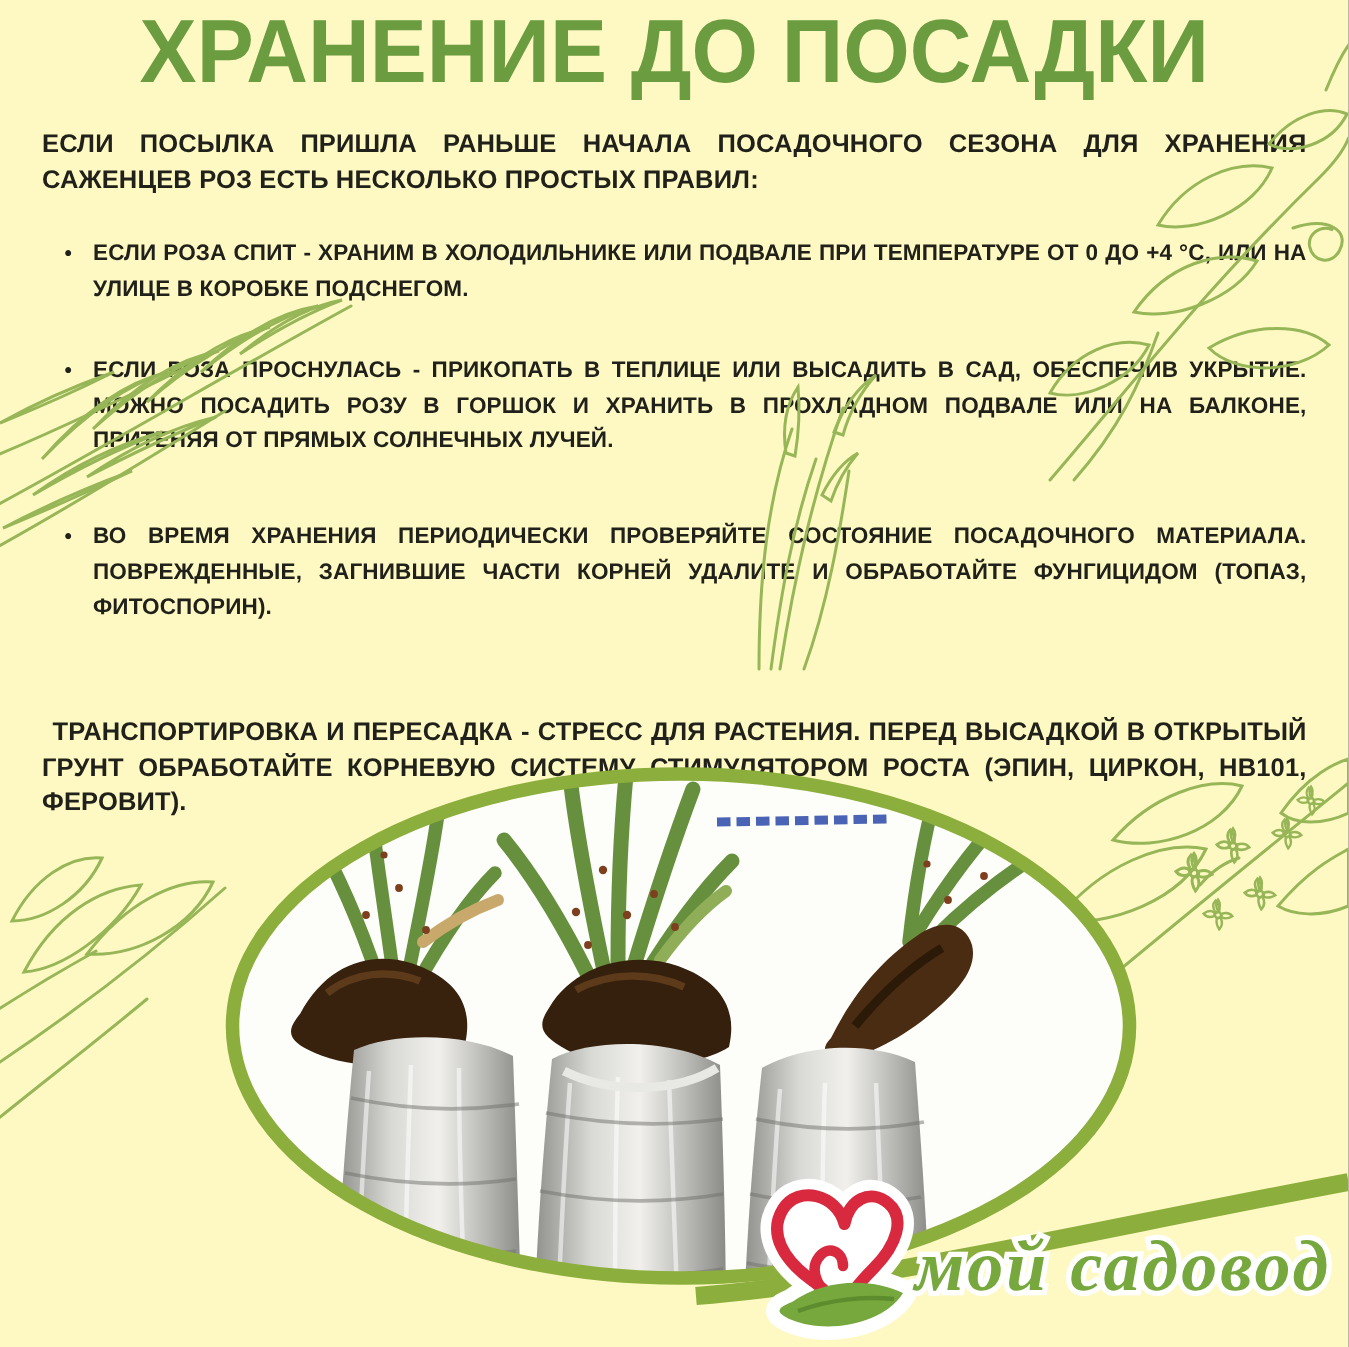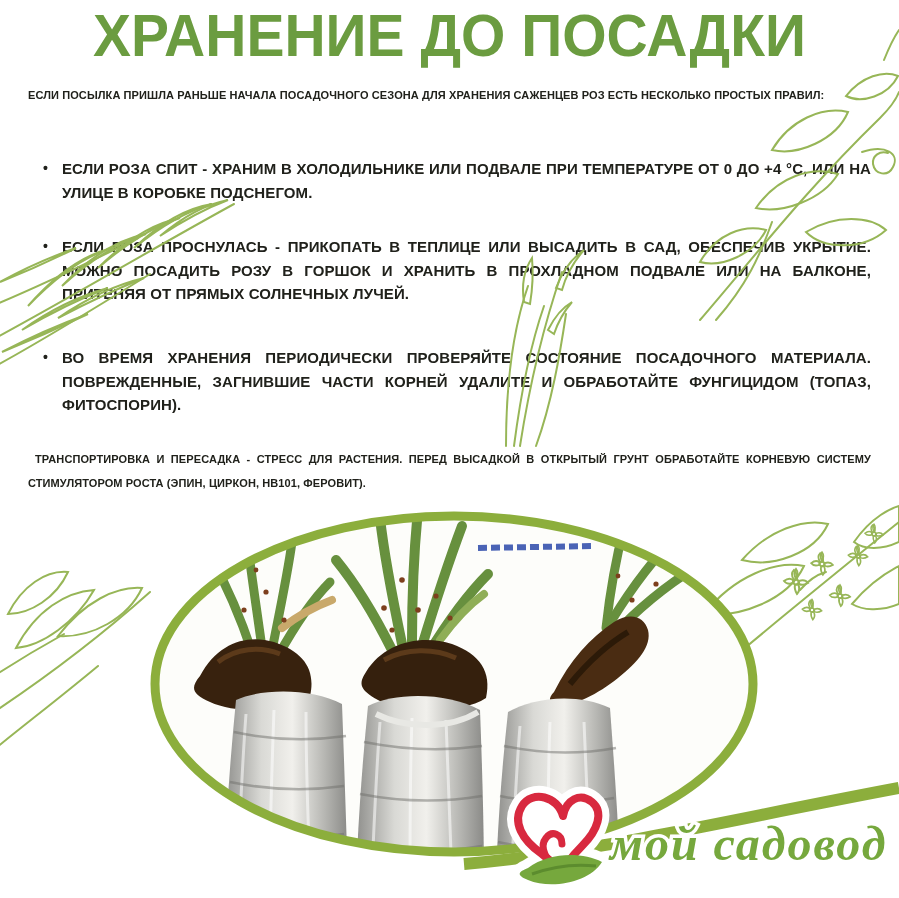--- a/index.html
+++ b/index.html
@@ -1,37 +1,37 @@
 <!DOCTYPE html>
 <html><head>
 <meta charset="utf-8">
 <style>
   html,body{margin:0;padding:0;background:#888;}
   .canvas{
     position:relative;width:899px;height:898px;overflow:hidden;
-    background:#ffffff;
+    background:#fef9c3;
     font-family:"Liberation Sans",sans-serif;
   }
   .decor{position:absolute;left:0;top:0;width:899px;height:898px;pointer-events:none;}
   .decor-back{z-index:1;}
   .decor-front{z-index:3;}
   .page-title{
     position:absolute;left:0;right:0;top:2px;z-index:2;
     text-align:center;color:#6b9c40;font-weight:bold;
     font-size:57px;line-height:62px;letter-spacing:0px;
     transform:scaleY(1.05);transform-origin:top center;
     white-space:nowrap;
   }
   .textblock{
     position:absolute;left:28px;width:843px;z-index:2;
-    color:#20211b;font-weight:bold;font-size:11px;line-height:23.5px;
+    color:#20211b;font-weight:bold;font-size:17px;line-height:23.5px;
     text-align:justify;letter-spacing:0.1px;
   }
   .intro{top:84px;}
-  .outro{top:448px;text-indent:7px;}
+  .outro{top:476px;text-indent:7px;}
   .bullet-item{position:absolute;left:28px;width:843px;z-index:2;
     color:#20211b;font-weight:bold;font-size:15px;line-height:23.5px;
     text-align:justify;letter-spacing:0.1px;
     padding-left:34px;box-sizing:border-box;}
   .bullet-item::before{
     content:"•";position:absolute;left:15px;top:0px;
     font-size:14px;color:#20211b;
   }
   .b1{top:157px;}
   .b2{top:235px;}

